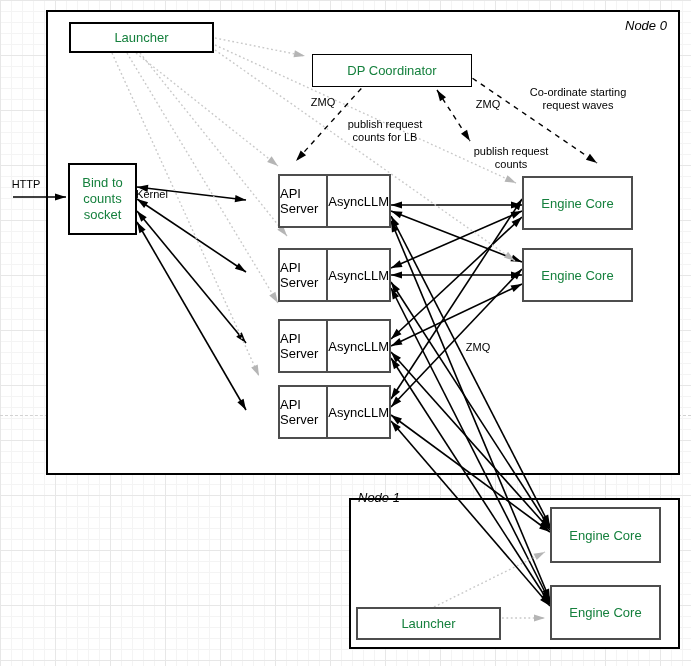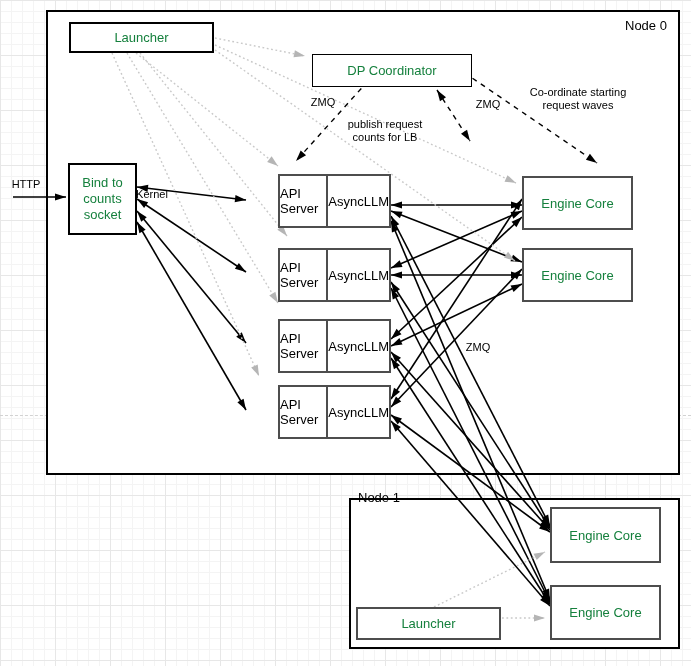--- a/index.html
+++ b/index.html
@@ -25,21 +25,21 @@
   .b-black{border:2px solid #000000;}
   .b-thin{border:1.5px solid #000000;}
   .b-gray{border:2px solid #4d4d4d;}
   .apirow{position:absolute;display:flex;box-sizing:border-box;padding-left:32px;}
   .apicell{width:77px;height:100%;background:#fff;border:2px solid #4d4d4d;
     display:flex;align-items:center;justify-content:center;font-size:13px;box-sizing:border-box;}
   .llmcell{width:68px;height:100%;background:#fff;border:2px solid #4d4d4d;border-left:1px solid #4d4d4d;
     display:flex;align-items:center;justify-content:flex-start;font-size:13px;box-sizing:border-box;margin-left:-1px;}
   .lbl{position:absolute;font-size:11px;color:#000;text-align:center;
     transform:translate(-50%,-50%);line-height:1.15;}
-  .nodelbl{position:absolute;font-size:13px;color:#000;}
+  .nodelbl{position:absolute;font-size:13px;color:#000;font-style:italic;}
   #edges{position:absolute;left:0;top:0;z-index:5;}
   .abovesvg{z-index:6;}
   .lblz{z-index:7;}
 </style>
 </head>
 <body>
 
 <div id="canvas">
 
   <div class="pageline"></div>
@@ -273,15 +273,16 @@
   <div class="box b-gray abovesvg" style="left:356px;top:607px;width:145px;height:33px;">
     <span>Launcher</span>
   </div>
 
   <div class="lbl lblz" style="left:26px;top:184px;white-space:nowrap;">HTTP</div>
   <div class="lbl lblz" style="left:152px;top:194px;white-space:nowrap;">Kernel</div>
   <div class="lbl lblz" style="left:323px;top:102px;white-space:nowrap;">ZMQ</div>
   <div class="lbl lblz" style="left:385px;top:131px;width:95px;">publish request counts for LB</div>
   <div class="lbl lblz" style="left:488px;top:104px;white-space:nowrap;">ZMQ</div>
   <div class="lbl lblz" style="left:578px;top:99px;width:115px;">Co-ordinate starting request waves</div>
+  <div class="lbl lblz" style="left:511px;top:158px;width:85px;">publish request counts</div>
   <div class="lbl lblz" style="left:478px;top:347px;white-space:nowrap;">ZMQ</div>
 
 </div>
 
 </body></html>

